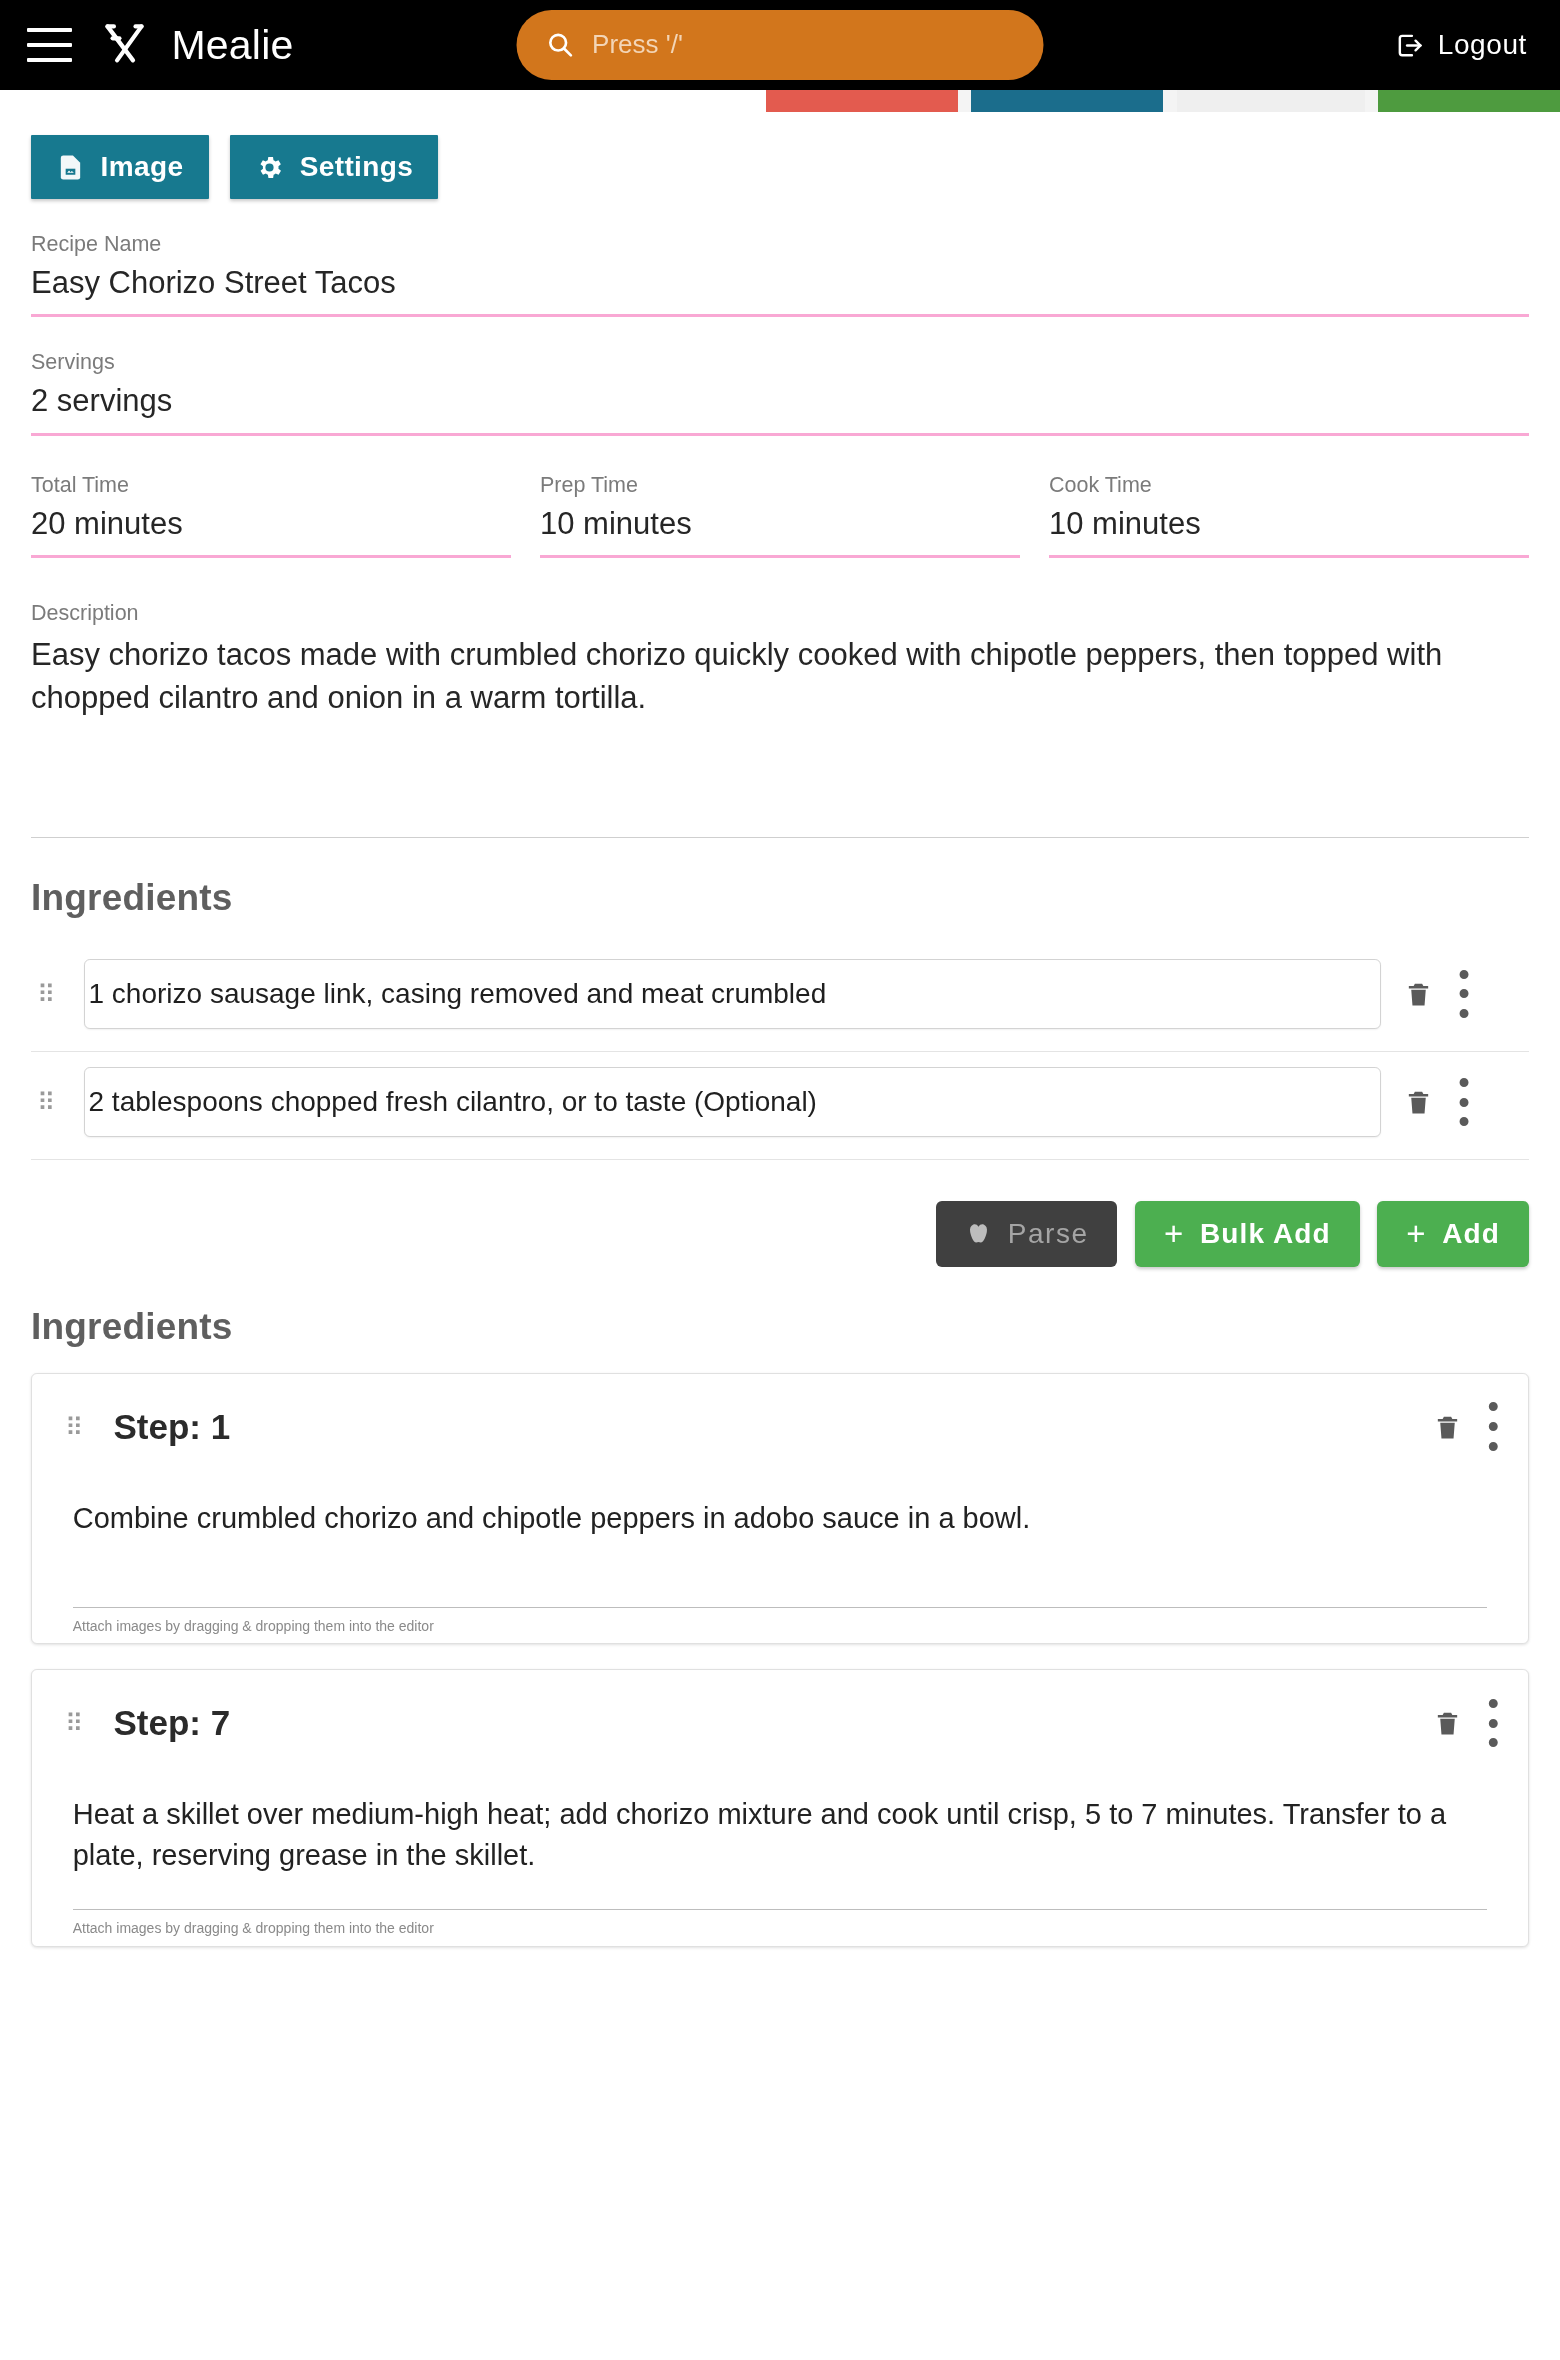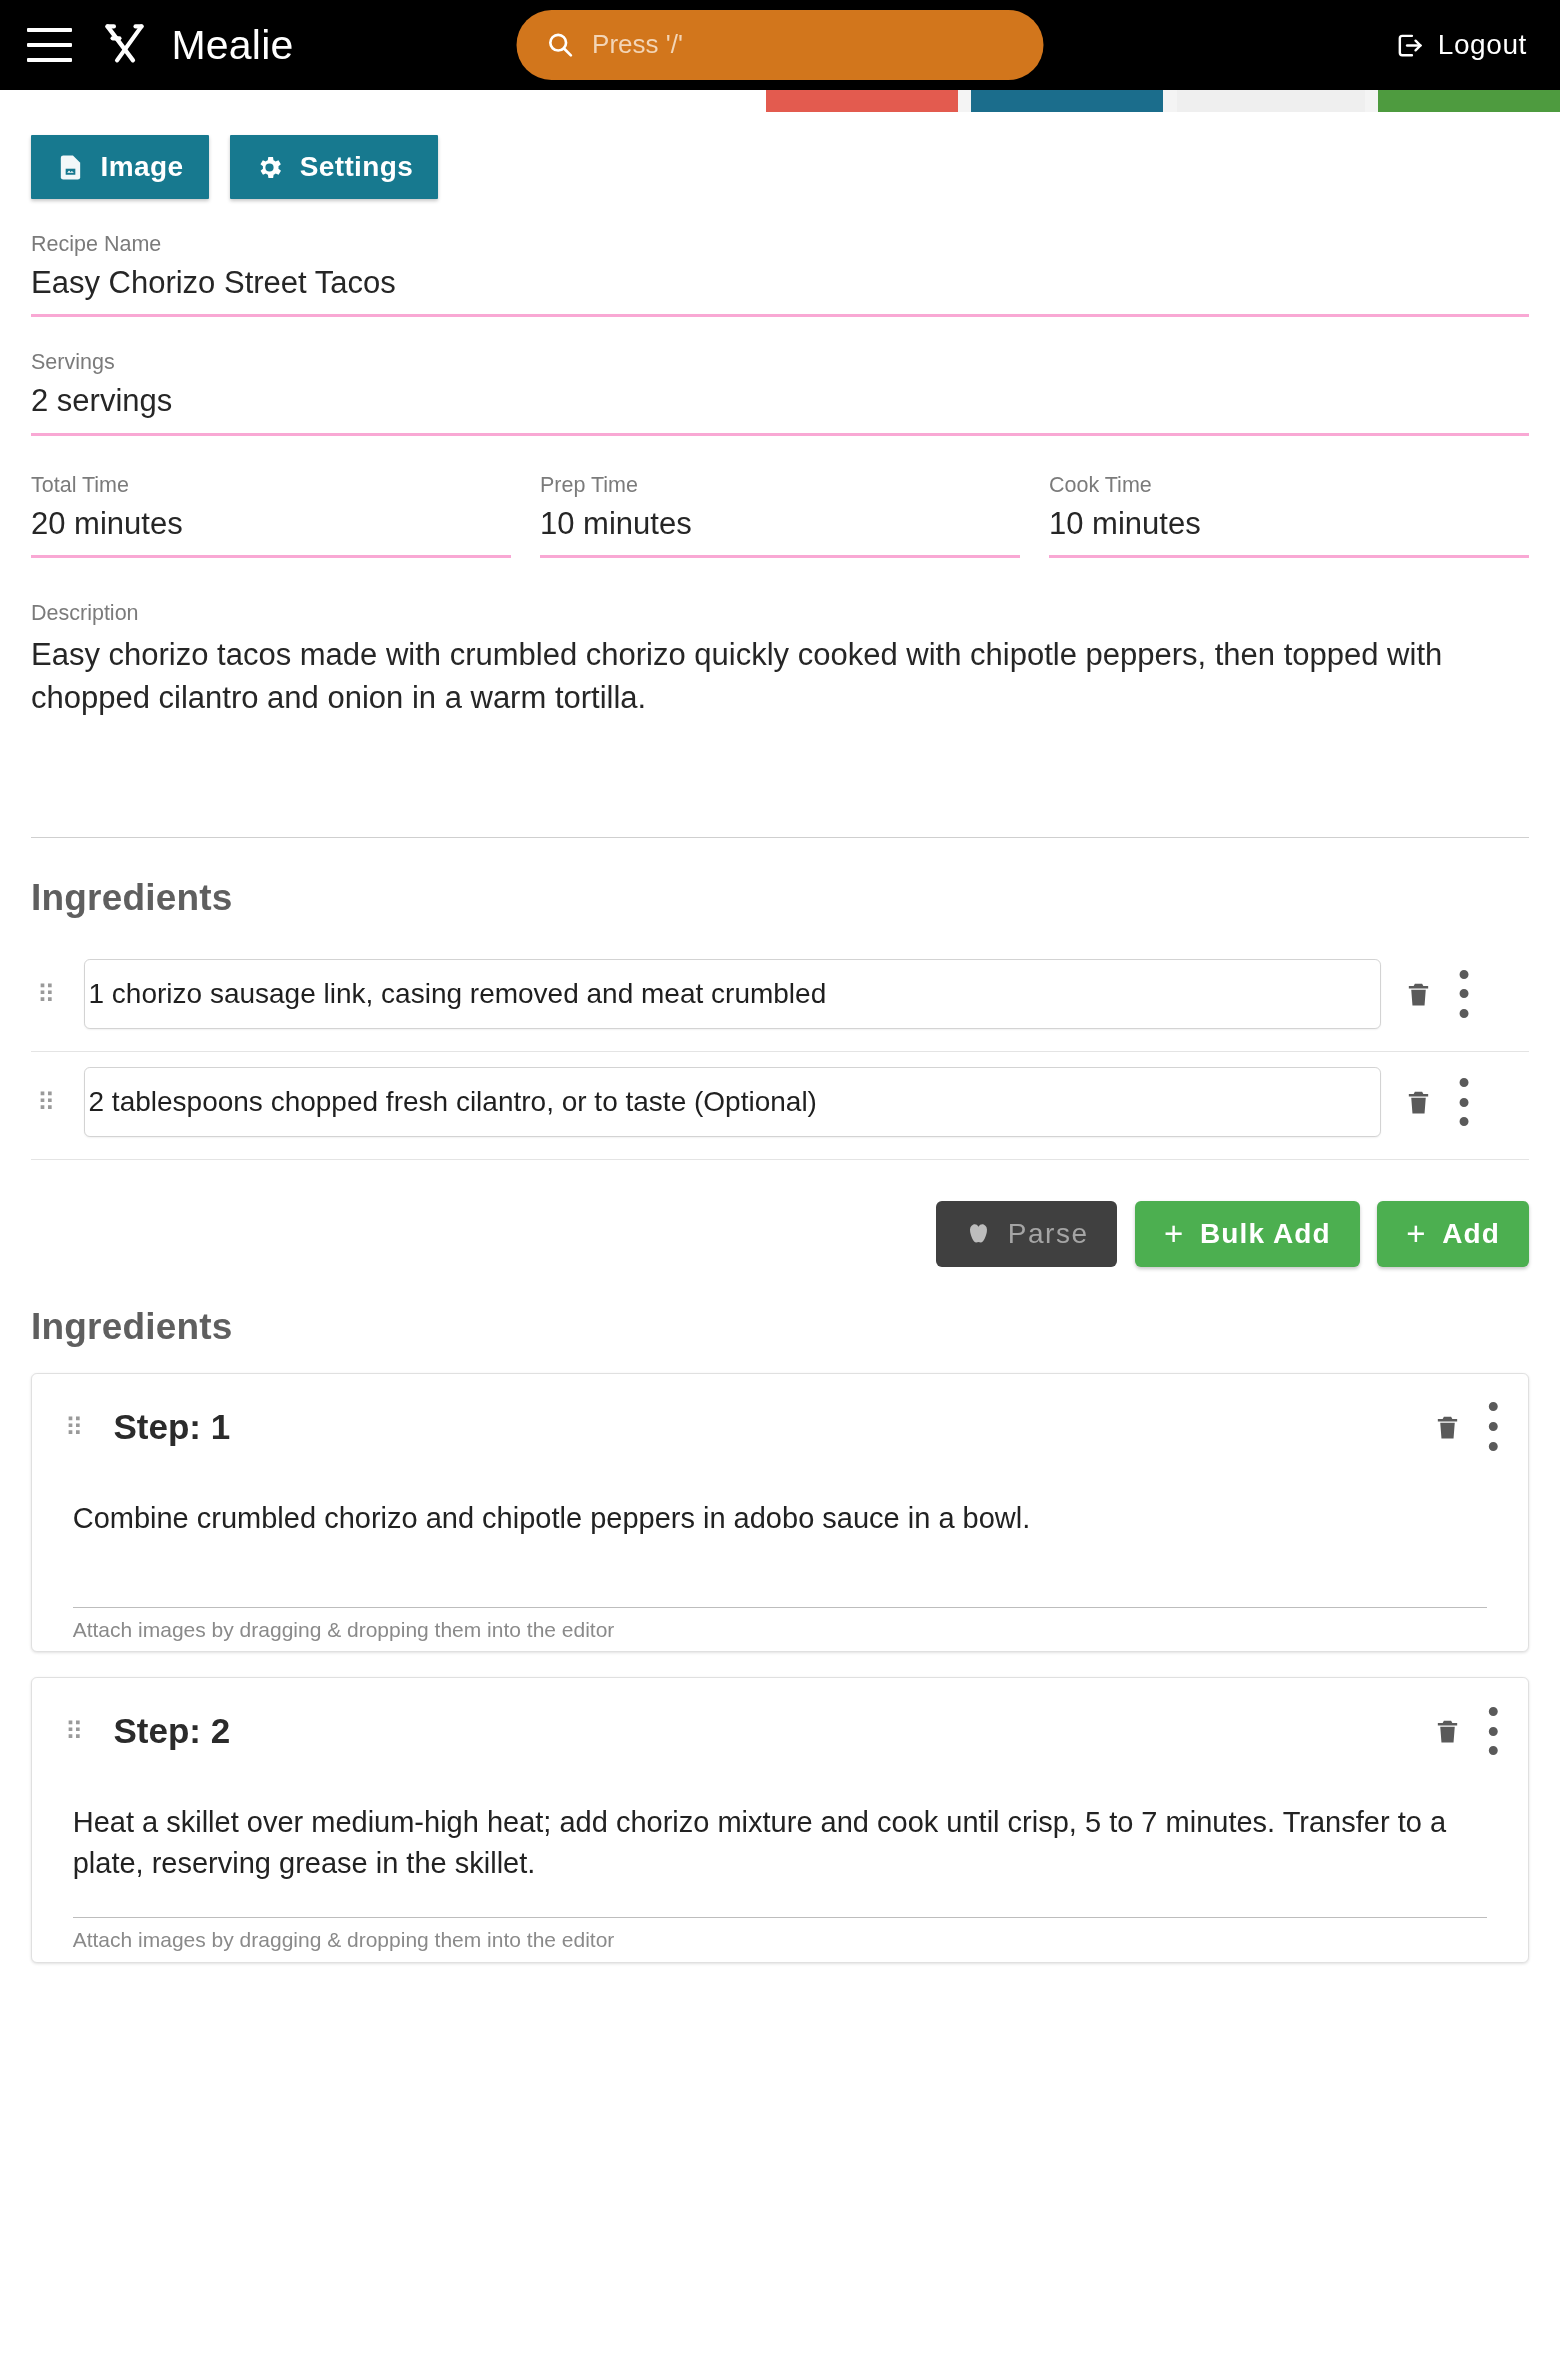--- a/index.html
+++ b/index.html
@@ -177,21 +177,21 @@
   .step-head .row-actions { margin-left: auto; }
   .step-body {
     font-size: 29px; color: #222; line-height: 1.42;
     padding: 41px 13.7px 0 13.7px;
     min-height: 117px;
   }
   .step-hint {
     margin: 33px 13.7px 0 13.7px;
     border-top: 1px solid #bdbdbd;
     padding-top: 9.8px;
-    font-size: 21px; color: #8a8a8a;
+    font-size: 14px; color: #8a8a8a;
   }
   svg { display: block; }
 </style>
 </head>
 <body>
 
 <div class="appbar">
   <div class="hamburger">
     <span></span>
       <span></span>
@@ -380,21 +380,21 @@
     </div>
     <div class="step-body">Combine crumbled chorizo and chipotle peppers in adobo sauce in a bowl.</div>
     <div class="step-hint">Attach images by dragging &amp; dropping them into the editor</div>
   </div>
 
   <div class="step-card">
     <div class="step-head">
       <div class="drag-dots">
           <i>⠿</i>
         </div>
-      <div class="step-title">Step: 2</div>
+      <div class="step-title">Step: 7</div>
       <div class="row-actions">
         <span class="icon-btn">
           <svg width="29" height="33" viewBox="0 0 24 24" fill="#5a5a5a">
             <path d="M9 3h6l1 2h4v2H4V5h4l1-2zM6 8h12l-1 13H7L6 8z"></path>
           </svg>
         </span>
         <span class="kebab">
             <i>•</i>
             <i>•</i>
             <i>•</i>

